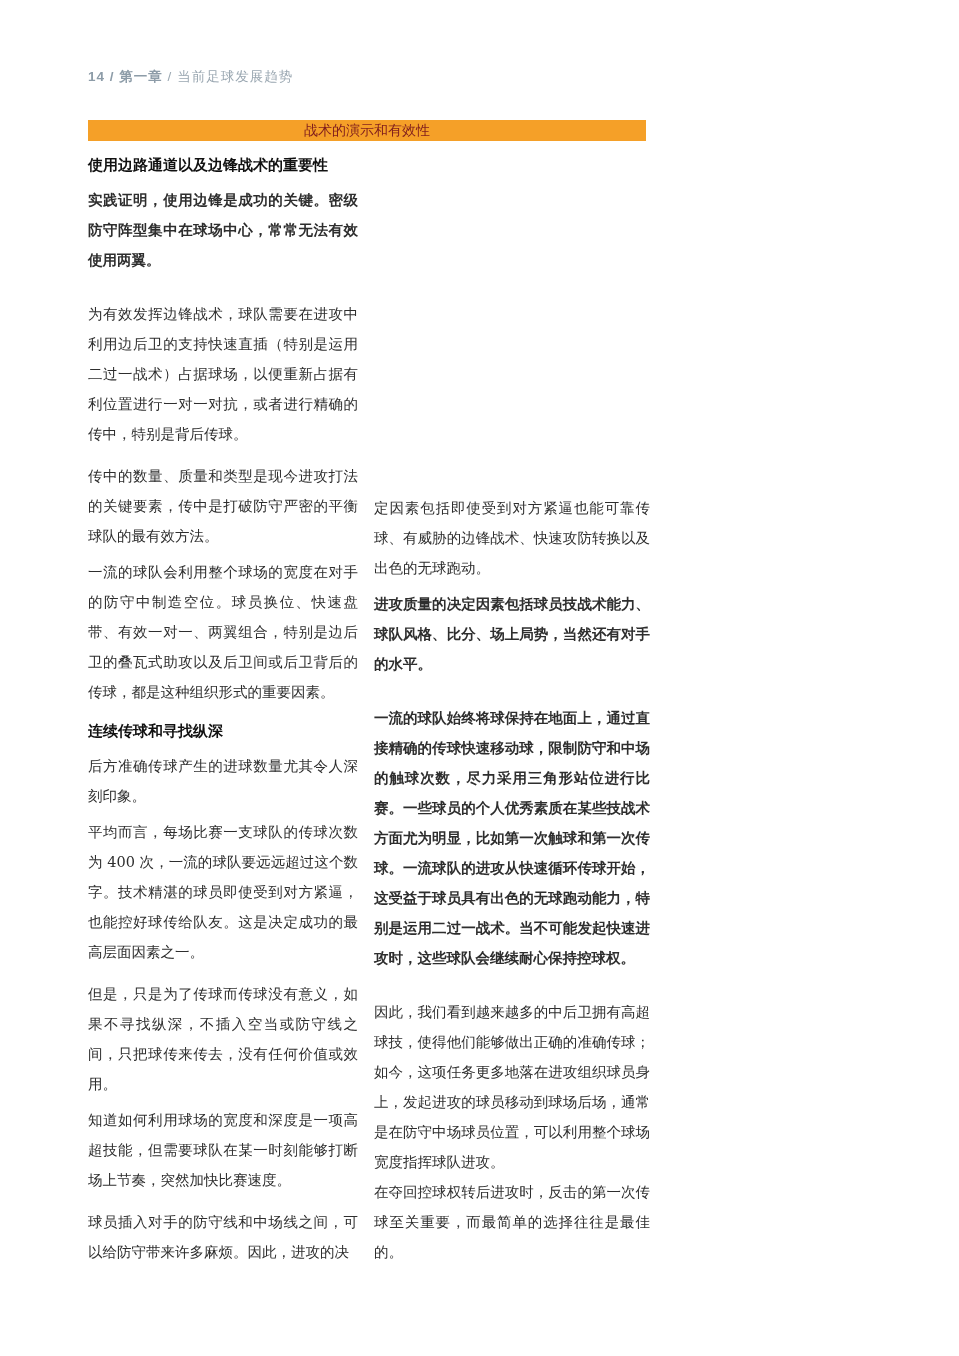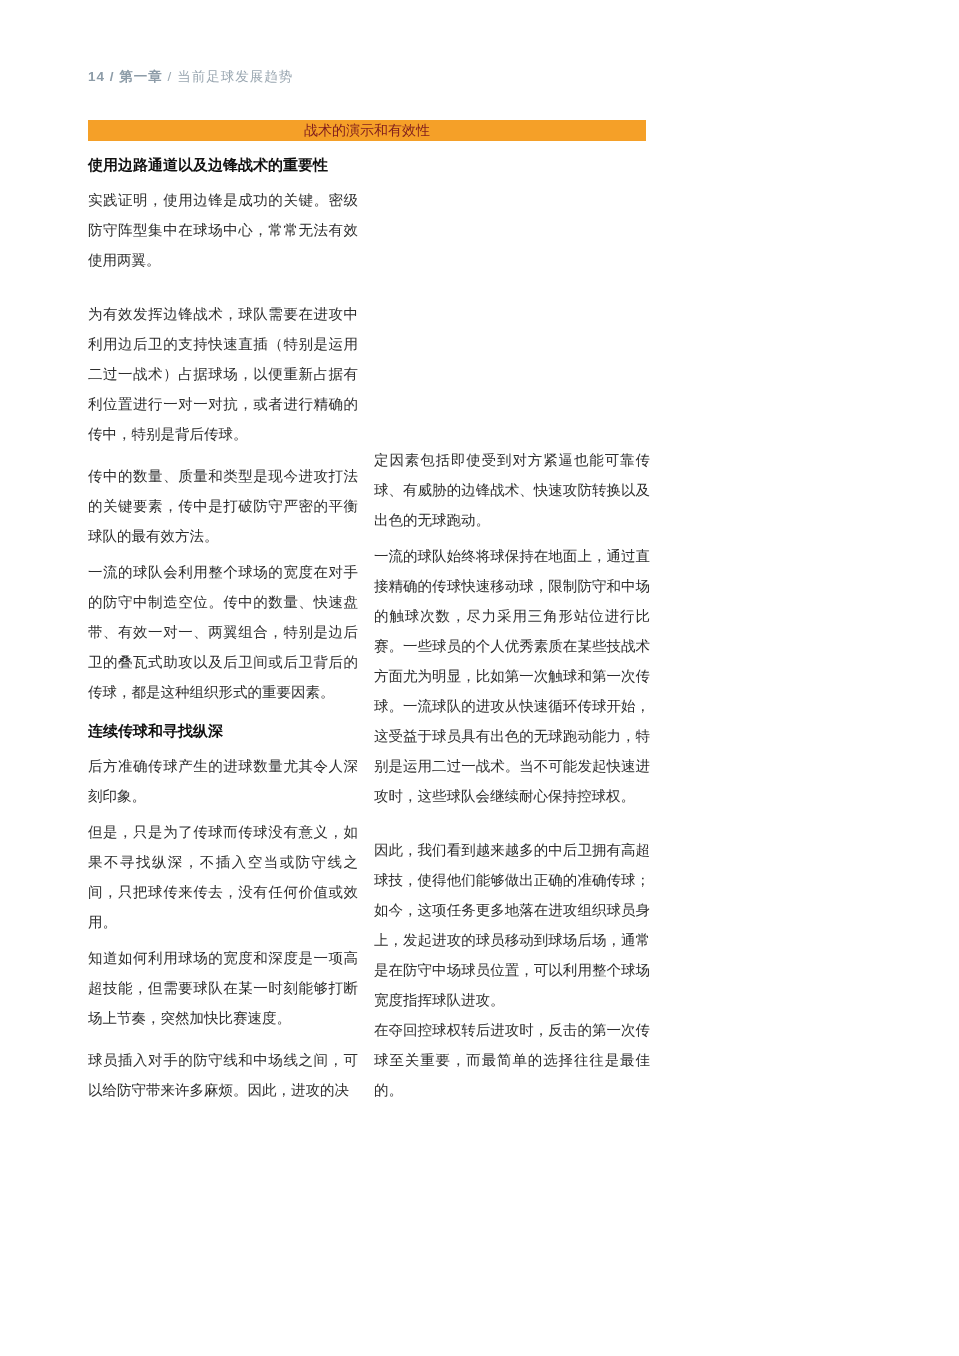--- a/index.html
+++ b/index.html
@@ -63,21 +63,21 @@
   }
   .col h3 {
     font-family: "Liberation Sans", "DejaVu Sans", sans-serif;
     font-size: 15px;
     font-weight: 700;
     color: #111111;
     margin: 0 0 8px 0;
     line-height: 24px;
   }
   .h3-later { margin-top: 12px !important; }
-  .mb-lg { margin-bottom: 24px !important; }
+  .mb-lg { margin-bottom: 24px !important; font-weight: bold; }
   .mb-md { margin-bottom: 12px !important; }
   .mb-sm { margin-bottom: 6px  !important; }
   .mb-0  { margin-bottom: 0    !important; }
 </style>
 </head>
 <body>
 
 <div class="page">
 
   <div class="page-header" style="color: rgb(154, 167, 177);">
@@ -92,30 +92,32 @@
     <span>战术的演示和有效性</span>
   </div>
 
   <div class="columns">
 
     <div class="col col-left">
       <h3>使用边路通道以及边锋战术的重要性</h3>
       <p class="mb-lg">实践证明，使用边锋是成功的关键。密级防守阵型集中在球场中心，常常无法有效使用两翼。</p>
       <p class="mb-md">为有效发挥边锋战术，球队需要在进攻中利用边后卫的支持快速直插（特别是运用二过一战术）占据球场，以便重新占据有利位置进行一对一对抗，或者进行精确的传中，特别是背后传球。</p>
       <p class="mb-sm">传中的数量、质量和类型是现今进攻打法的关键要素，传中是打破防守严密的平衡球队的最有效方法。</p>
-      <p class="mb-md">一流的球队会利用整个球场的宽度在对手的防守中制造空位。传中的数量、快速盘带、有效一对一、两翼组合，特别是边后卫的叠瓦式助攻以及后卫间或后卫背后的传球，都是这种组织形式的重要因素。</p>
+      <p class="mb-md">一流的球队会利用整个球场的宽度在对手的防守中制造空位。球员换位、快速盘带、有效一对一、两翼组合，特别是边后卫的叠瓦式助攻以及后卫间或后卫背后的传球，都是这种组织形式的重要因素。</p>
 
       <h3 class="h3-later">连续传球和寻找纵深</h3>
       <p class="mb-sm">后方准确传球产生的进球数量尤其令人深刻印象。</p>
+      <p class="mb-md">平均而言，每场比赛一支球队的传球次数为 400 次，一流的球队要远远超过这个数字。技术精湛的球员即使受到对方紧逼，也能控好球传给队友。这是决定成功的最高层面因素之一。</p>
       <p class="mb-sm">但是，只是为了传球而传球没有意义，如果不寻找纵深，不插入空当或防守线之间，只把球传来传去，没有任何价值或效用。</p>
       <p class="mb-md">知道如何利用球场的宽度和深度是一项高超技能，但需要球队在某一时刻能够打断场上节奏，突然加快比赛速度。</p>
       <p class="mb-0">球员插入对手的防守线和中场线之间，可以给防守带来许多麻烦。因此，进攻的决</p>
     </div>
 
     <div class="col col-right">
       <p class="mb-sm">定因素包括即使受到对方紧逼也能可靠传球、有威胁的边锋战术、快速攻防转换以及出色的无球跑动。</p>
+      <p class="mb-lg">进攻质量的决定因素包括球员技战术能力、球队风格、比分、场上局势，当然还有对手的水平。</p>
       <p class="mb-lg">一流的球队始终将球保持在地面上，通过直接精确的传球快速移动球，限制防守和中场的触球次数，尽力采用三角形站位进行比赛。一些球员的个人优秀素质在某些技战术方面尤为明显，比如第一次触球和第一次传球。一流球队的进攻从快速循环传球开始，这受益于球员具有出色的无球跑动能力，特别是运用二过一战术。当不可能发起快速进攻时，这些球队会继续耐心保持控球权。</p>
       <p class="mb-0">因此，我们看到越来越多的中后卫拥有高超球技，使得他们能够做出正确的准确传球；如今，这项任务更多地落在进攻组织球员身上，发起进攻的球员移动到球场后场，通常是在防守中场球员位置，可以利用整个球场宽度指挥球队进攻。</p>
       <p class="mb-0">在夺回控球权转后进攻时，反击的第一次传球至关重要，而最简单的选择往往是最佳的。</p>
     </div>
 
   </div>
 </div>
 
 </body></html>

